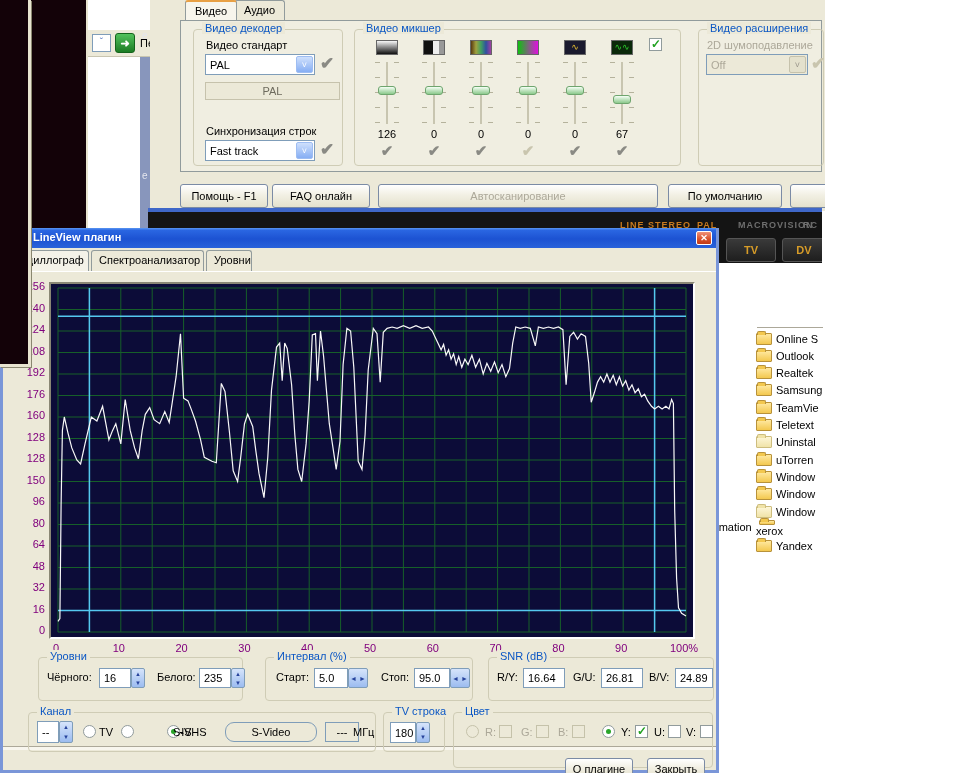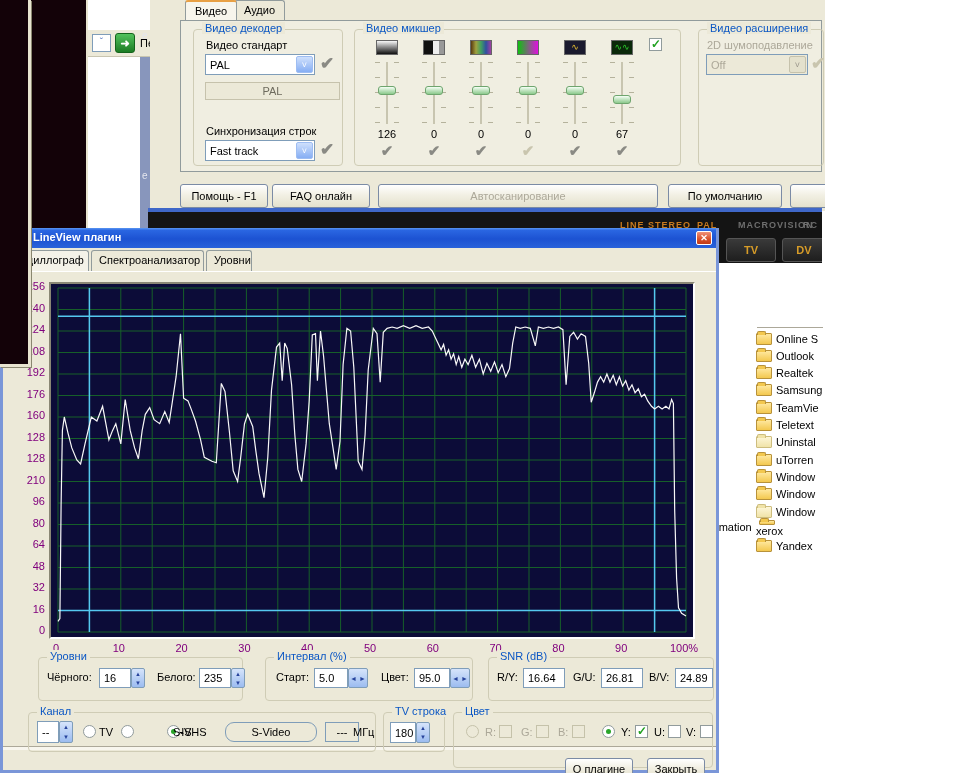--- a/index.html
+++ b/index.html
@@ -388,21 +388,21 @@
           </svg>
       </div>
       <div id="y-ticks">
           <div class="ytick" style="top: 352px;">0</div>
           <div class="ytick" style="top: 330.5px;">16</div>
           <div class="ytick" style="top: 309px;">32</div>
           <div class="ytick" style="top: 287.5px;">48</div>
           <div class="ytick" style="top: 266px;">64</div>
           <div class="ytick" style="top: 244.5px;">80</div>
           <div class="ytick" style="top: 223px;">96</div>
-          <div class="ytick" style="top: 201.5px;">210</div>
+          <div class="ytick" style="top: 201.5px;">150</div>
           <div class="ytick" style="top: 180px;">128</div>
           <div class="ytick" style="top: 158.5px;">128</div>
           <div class="ytick" style="top: 137px;">160</div>
           <div class="ytick" style="top: 115.5px;">176</div>
           <div class="ytick" style="top: 94px;">192</div>
           <div class="ytick" style="top: 72.5px;">208</div>
           <div class="ytick" style="top: 51px;">224</div>
           <div class="ytick" style="top: 29.5px;">240</div>
           <div class="ytick" style="top: 8px;">256</div>
         </div>
@@ -443,21 +443,21 @@
       <div class="groupbox" style="left:262px;top:385px;width:208px;height:44px;">
         <div class="grouplabel">Интервал (%)</div>
         <div class="lbl" style="left:10px;top:13px;">Старт:</div>
         <div class="field" style="left:48px;top:10px;width:34px;height:20px;">
             <span>5.0</span>
           </div>
         <div class="spin h" style="left:82px;top:10px;width:20px;height:20px;">
             <span>◄</span>
             <span>►</span>
           </div>
-        <div class="lbl" style="left:115px;top:13px;">Цвет:</div>
+        <div class="lbl" style="left:115px;top:13px;">Стоп:</div>
         <div class="field" style="left:148px;top:10px;width:36px;height:20px;">
             <span>95.0</span>
           </div>
         <div class="spin h" style="left:184px;top:10px;width:20px;height:20px;">
             <span>◄</span>
             <span>►</span>
           </div>
       </div>
 
       <div class="groupbox" style="left:485px;top:385px;width:226px;height:44px;">

